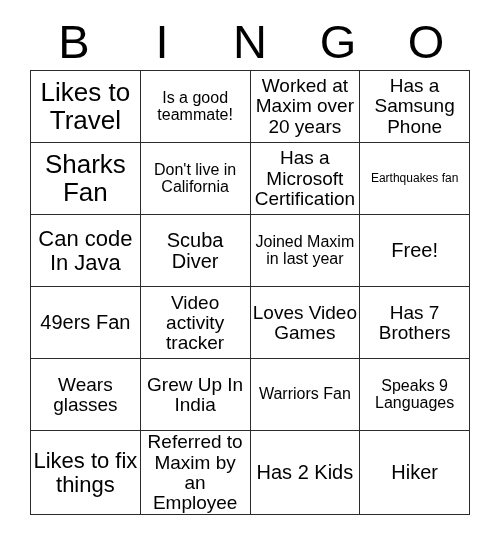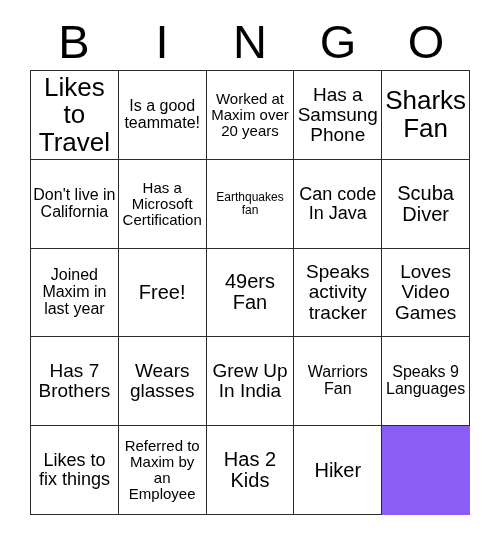--- a/index.html
+++ b/index.html
@@ -48,26 +48,26 @@
   }
 
   
   #bingo-grid {
     position: absolute;
     left: 30px;
     top: 70px;
     width: 440px;
     height: 445px;
     display: grid;
-    grid-template-columns: repeat(5, 1fr);
+    grid-template-columns: repeat(4, 1fr);
     grid-template-rows: repeat(5, 1fr);
     border-top: 1px solid #2b2b2b;
     border-left: 1px solid #2b2b2b;
     box-sizing: border-box;
-    background: #8b5cf6;
+    background: #f97316;
   }
   .bingo-cell {
     border-right: 1px solid #2b2b2b;
     border-bottom: 1px solid #2b2b2b;
     box-sizing: border-box;
     display: flex;
     align-items: center;
     justify-content: center;
     text-align: center;
     padding: 1px 2px;
@@ -80,24 +80,24 @@
     line-height: 1.06;
     font-family: "Liberation Sans", sans-serif;
     font-weight: 400;
     color: #000000;
     word-wrap: break-word;
   }
 
   
   .fs-xxl .cell-text { font-size: 20px; }
   .fs-xl  .cell-text { font-size: 26px; }
-  .fs-lg  .cell-text { font-size: 18px; text-align: center; }
+  .fs-lg  .cell-text { font-size: 22px; text-align: center; }
   .fs-md  .cell-text { font-size: 19px; }
   .fs-sm  .cell-text { font-size: 16px; }
-  .fs-xs  .cell-text { font-size: 15px; }
+  .fs-xs  .cell-text { font-size: 19px; }
   .fs-xxs .cell-text { font-size: 12px; }
 </style>
 </head>
 <body>
 
 <div id="bingo-card">
 
   <div id="bingo-header">
     <div class="header-letter">B</div>
     <div class="header-letter">I</div>
@@ -143,21 +143,21 @@
     <div class="bingo-cell fs-sm">
       <span class="cell-text">Joined Maxim in last year</span>
     </div>
     <div class="bingo-cell fs-xxl">
       <span class="cell-text">Free!</span>
     </div>
     <div class="bingo-cell fs-xxl">
       <span class="cell-text">49ers Fan</span>
     </div>
     <div class="bingo-cell fs-md">
-      <span class="cell-text">Speaks activity tracker</span>
+      <span class="cell-text">Video activity tracker</span>
     </div>
 
     <div class="bingo-cell fs-md">
       <span class="cell-text">Loves Video Games</span>
     </div>
     <div class="bingo-cell fs-md">
       <span class="cell-text">Has 7 Brothers</span>
     </div>
     <div class="bingo-cell fs-md">
       <span class="cell-text">Wears glasses</span>

